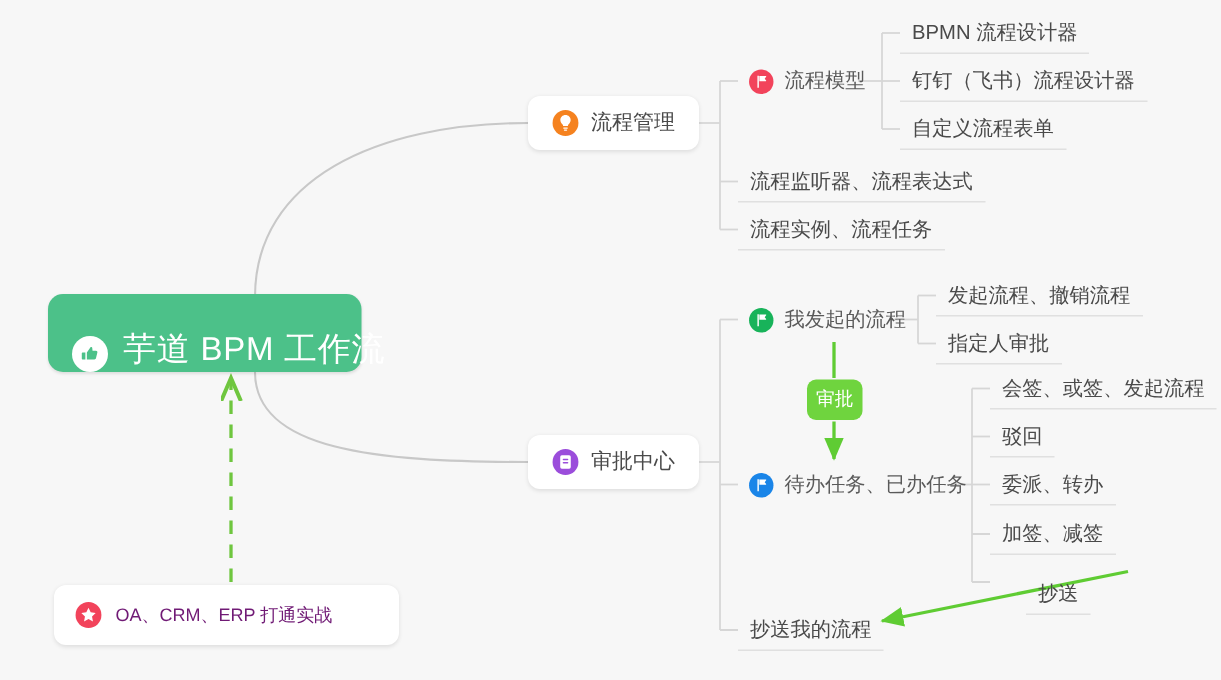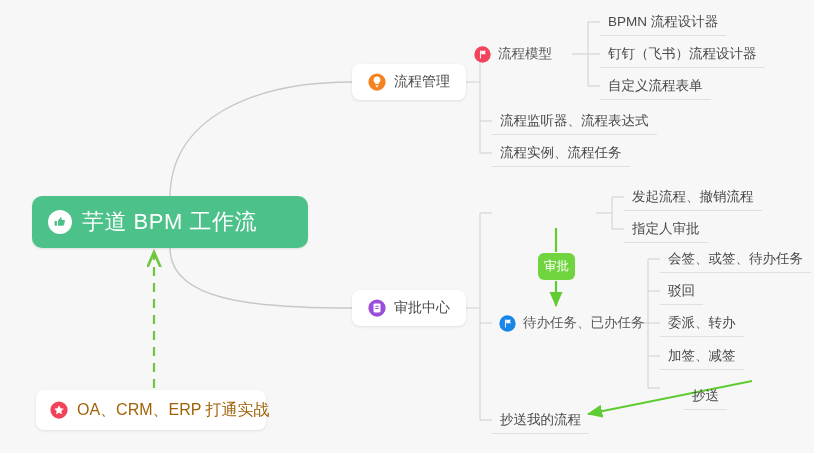--- a/index.html
+++ b/index.html
@@ -25,25 +25,26 @@
   .node {
     position: absolute;
     display: flex;
     align-items: center;
     white-space: nowrap;
   }
 
   
   .root {
     left: 32px; top: 196px;
-    width: 276px; height: 52px;
+    width: 209px; height: 52px;
     background: #4cc189;
     border-radius: 10px;
     padding: 0 16px;
     box-shadow: 0 1px 2px rgba(0,0,0,.10);
+    align-items: flex-end;
   }
   .root .label {
     color: #ffffff;
     font-size: 22px;
     letter-spacing: .5px;
     margin-left: 10px;
   }
 
   
   .branch {
@@ -84,22 +85,22 @@
   
   .callout {
     left: 36px; top: 390px;
     width: 230px; height: 40px;
     background: #ffffff;
     border-radius: 8px;
     padding: 0 14px;
     box-shadow: 0 1px 3px rgba(0,0,0,.10);
   }
   .callout .label {
-    color: #a16207;
-    font-size: 16px;
+    color: #701a75;
+    font-size: 12px;
     margin-left: 9px;
   }
 
   
   .badge {
     left: 538px; top: 253px;
     width: 37px; height: 27px;
     background: #6fd43e;
     border-radius: 6px;
     justify-content: center;
@@ -204,21 +205,21 @@
       <svg width="18" height="18" viewBox="0 0 24 24">
         <circle cx="12" cy="12" r="11.5" fill="#f5821f"></circle>
         <path fill="#ffffff" d="M12 4.8c-2.6 0-4.6 2-4.6 4.5 0 1.7 1 2.9 1.8 3.8.45.5.7 1 .7 1.5h4.2c0-.5.25-1 .7-1.5.8-.9 1.8-2.1 1.8-3.8 0-2.5-2-4.5-4.6-4.5z"></path>
         <rect x="9.9" y="15.9" width="4.2" height="1.25" rx=".62" fill="#ffffff"></rect>
         <rect x="10.5" y="17.7" width="3" height="1.2" rx=".6" fill="#ffffff"></rect>
       </svg>
     </span>
     <span class="label">流程管理</span>
   </div>
 
-  <div class="node flagnode" style="left:467px; top:41px;text-align:center;">
+  <div class="node flagnode" style="left:492px; top:41px;text-align:center;">
     <span class="cicon">
       <svg width="17" height="17" viewBox="0 0 24 24">
         <circle cx="12" cy="12" r="11.5" fill="#f2435b"></circle>
         <path fill="#ffffff" d="M8.4 6.4h1.35v11.2H8.4z"></path>
         <path fill="#ffffff" d="M10.2 6.7h6.1c.35 0 .5.3.3.58l-1.35 1.82 1.35 1.82c.2.28.05.58-.3.58h-6.1z"></path>
       </svg>
     </span>
     <span class="label">流程模型</span>
   </div>
 
@@ -244,20 +245,30 @@
       <svg width="18" height="18" viewBox="0 0 24 24">
         <circle cx="12" cy="12" r="11.5" fill="#9b4ddb"></circle>
         <rect x="7.3" y="6.1" width="9.4" height="11.8" rx="1.5" fill="#ffffff"></rect>
         <rect x="9.5" y="9.1" width="5" height="1.3" rx=".65" fill="#9b4ddb"></rect>
         <rect x="9.5" y="12.1" width="5" height="1.3" rx=".65" fill="#9b4ddb"></rect>
       </svg>
     </span>
     <span class="label">审批中心</span>
   </div>
 
+  <div class="node flagnode" style="left:492px; top:200px;">
+    <span class="cicon">
+      <svg width="17" height="17" viewBox="0 0 24 24">
+        <circle cx="12" cy="12" r="11.5" fill="#18b35a"></circle>
+        <path fill="#ffffff" d="M8.4 6.4h1.35v11.2H8.4z"></path>
+        <path fill="#ffffff" d="M10.2 6.7h6.1c.35 0 .5.3.3.58l-1.35 1.82 1.35 1.82c.2.28.05.58-.3.58h-6.1z"></path>
+      </svg>
+    </span>
+    <span class="label">我发起的流程</span>
+  </div>
 
   <div class="node leaf" style="left:624px; top:183px;justify-content:flex-end;">
     <span>发起流程、撤销流程</span>
   </div>
   <div class="node leaf" style="left:624px; top:215px;align-items:center;">
     <span>指定人审批</span>
   </div>
 
   <div class="node badge">
     <span class="label">审批</span>
@@ -268,21 +279,21 @@
       <svg width="17" height="17" viewBox="0 0 24 24">
         <circle cx="12" cy="12" r="11.5" fill="#1a85e8"></circle>
         <path fill="#ffffff" d="M8.4 6.4h1.35v11.2H8.4z"></path>
         <path fill="#ffffff" d="M10.2 6.7h6.1c.35 0 .5.3.3.58l-1.35 1.82 1.35 1.82c.2.28.05.58-.3.58h-6.1z"></path>
       </svg>
     </span>
     <span class="label">待办任务、已办任务</span>
   </div>
 
   <div class="node leaf" style="left:660px; top:245px;">
-    <span>会签、或签、待办任务</span>
+    <span>会签、或签、发起流程</span>
   </div>
   <div class="node leaf" style="left:660px; top:277px;">
     <span>驳回</span>
   </div>
   <div class="node leaf" style="left:660px; top:309px;">
     <span>委派、转办</span>
   </div>
   <div class="node leaf" style="left:660px; top:342px;">
     <span>加签、减签</span>
   </div>

